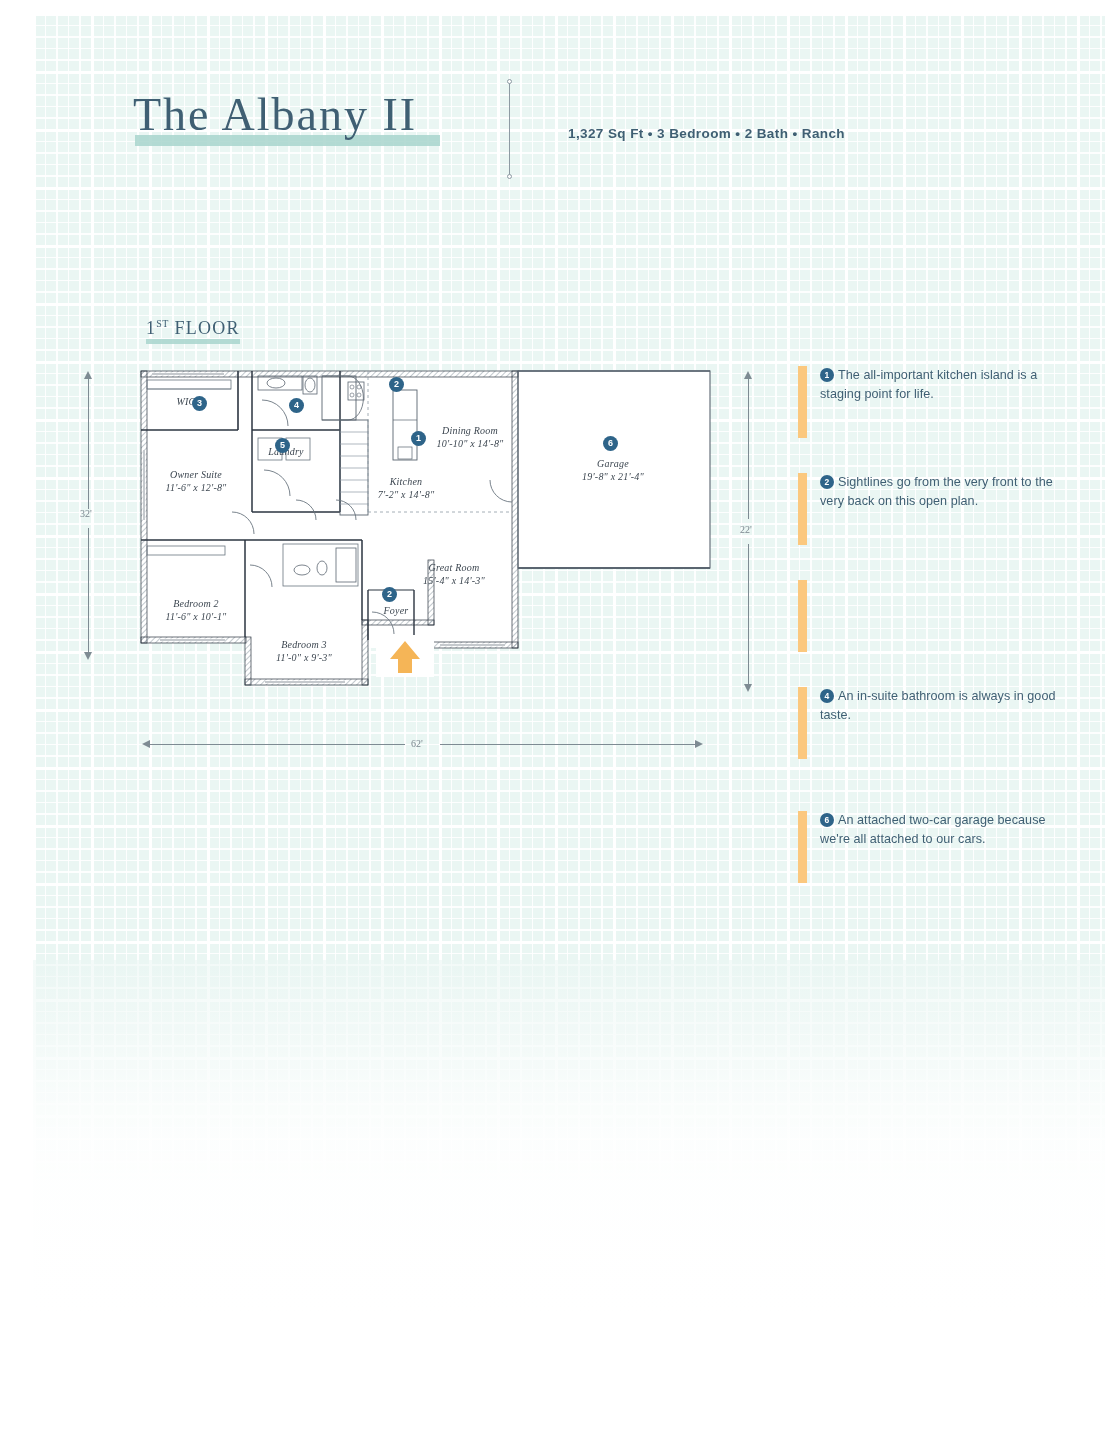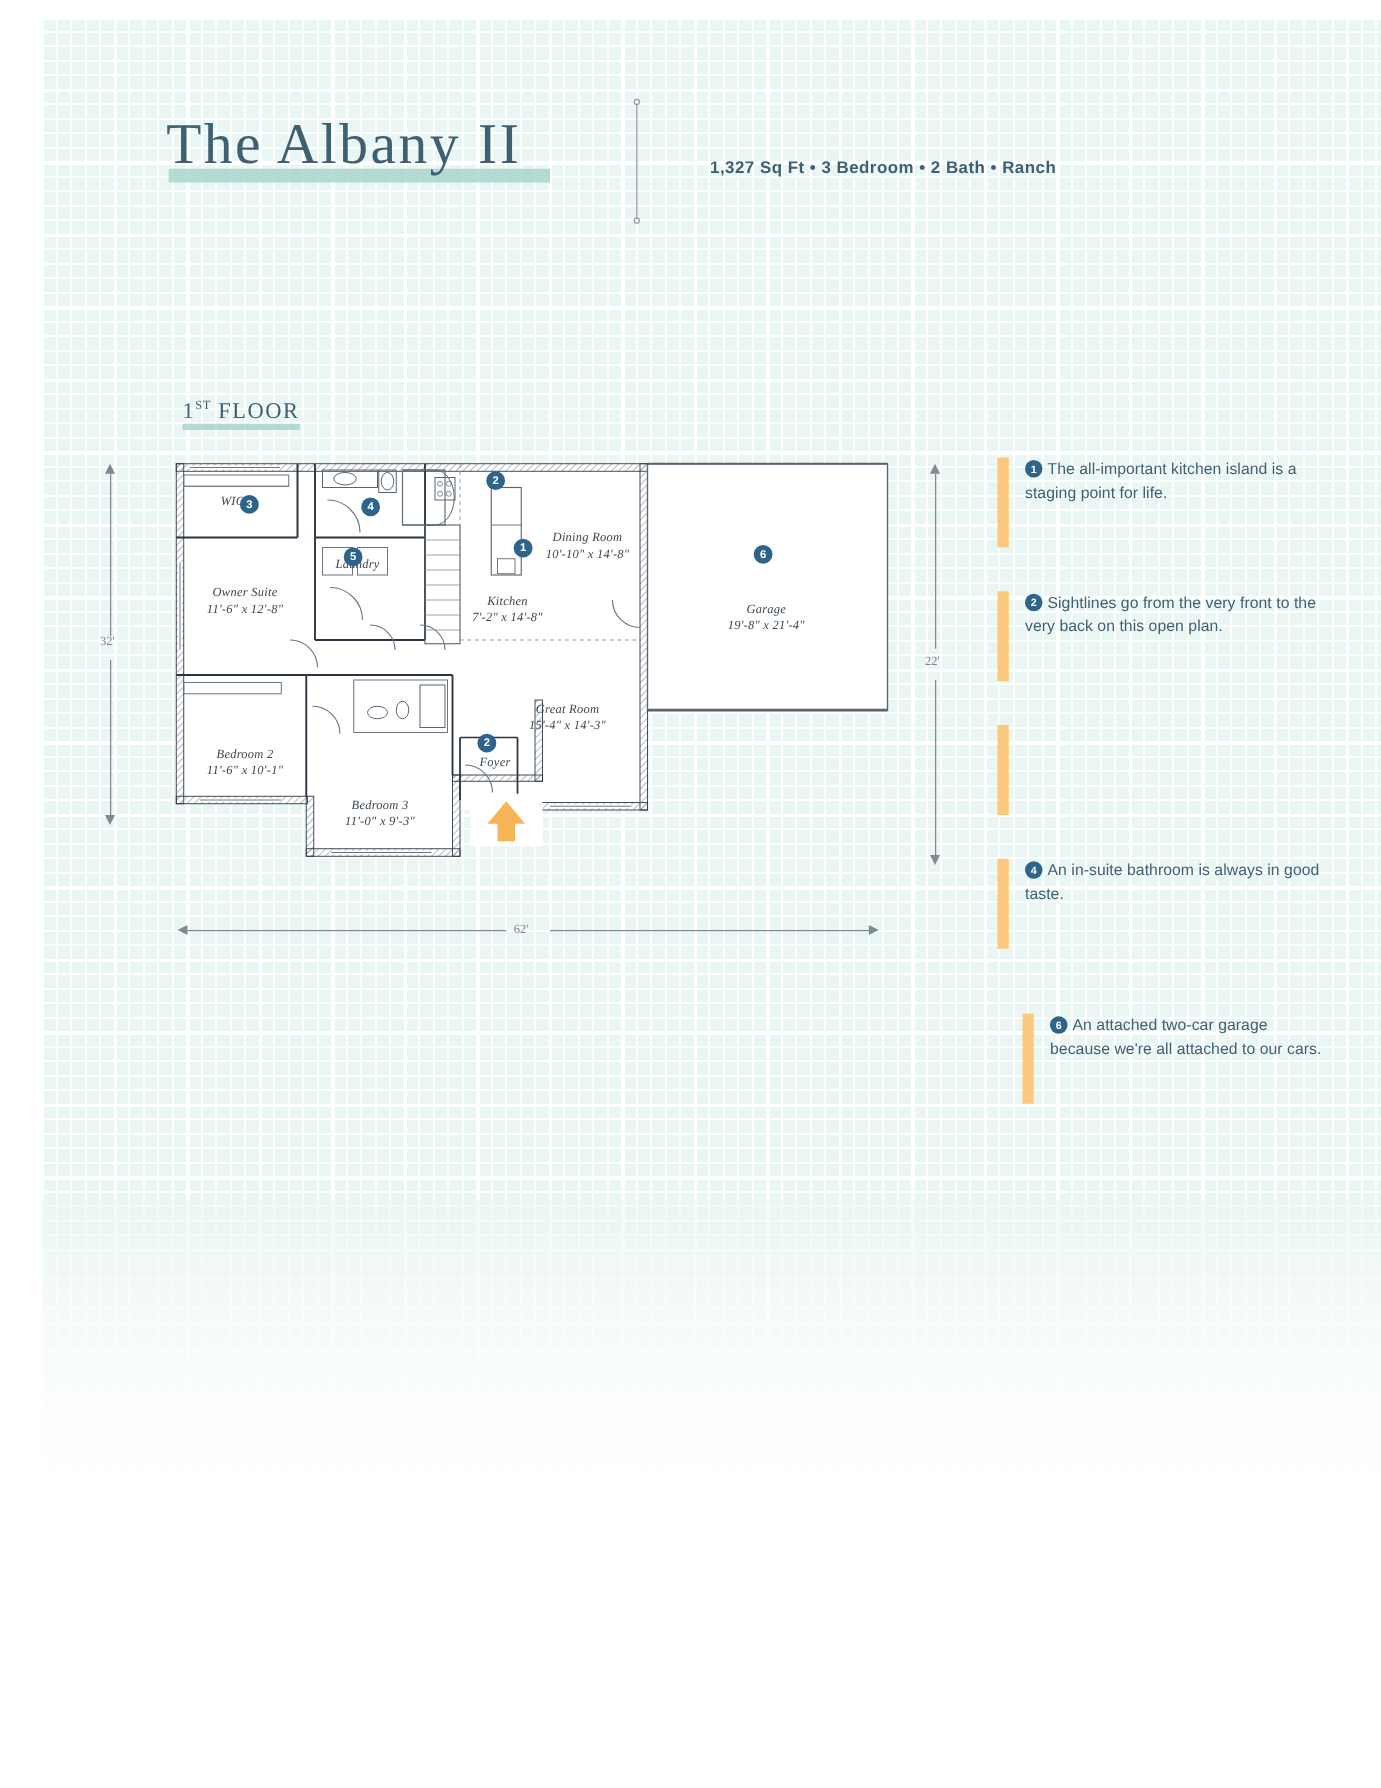--- a/index.html
+++ b/index.html
@@ -371,21 +371,21 @@
     <div class="room-label" style="left:470px;top:425px;">
       <span>Dining Room</span>
       <span class="dims">10'-10" x 14'-8"</span>
     </div>
 
     <div class="room-label" style="left:406px;top:476px;">
       <span>Kitchen</span>
       <span class="dims">7'-2" x 14'-8"</span>
     </div>
 
-    <div class="room-label" style="left:613px;top:458px;margin-top:24px;">
+    <div class="room-label" style="left:613px;top:458px;">
       <span>Garage</span>
       <span class="dims">19'-8" x 21'-4"</span>
     </div>
 
     <div class="room-label" style="left:454px;top:562px;">
       <span>Great Room</span>
       <span class="dims">15'-4" x 14'-3"</span>
     </div>
 
     <div class="room-label" style="left:196px;top:598px;">
@@ -458,21 +458,21 @@
     </div>
 
     <div class="feature" style="min-height:72px;margin-bottom:52px;">
       <div class="feature-bar" style="height:72px;"></div>
       <div class="feature-text">
         <span class="feature-badge">4</span><span>An in-suite bathroom is always in good taste.</span>
       </div>
     </div>
 
 
-    <div class="feature" style="min-height:72px;margin-left:20px;">
+    <div class="feature" style="min-height:72px;">
       <div class="feature-bar" style="height:72px;"></div>
       <div class="feature-text">
         <span class="feature-badge">6</span><span>An attached two-car garage because we're all attached to our cars.</span>
       </div>
     </div>
 
   </div>
 
 </div>
 

